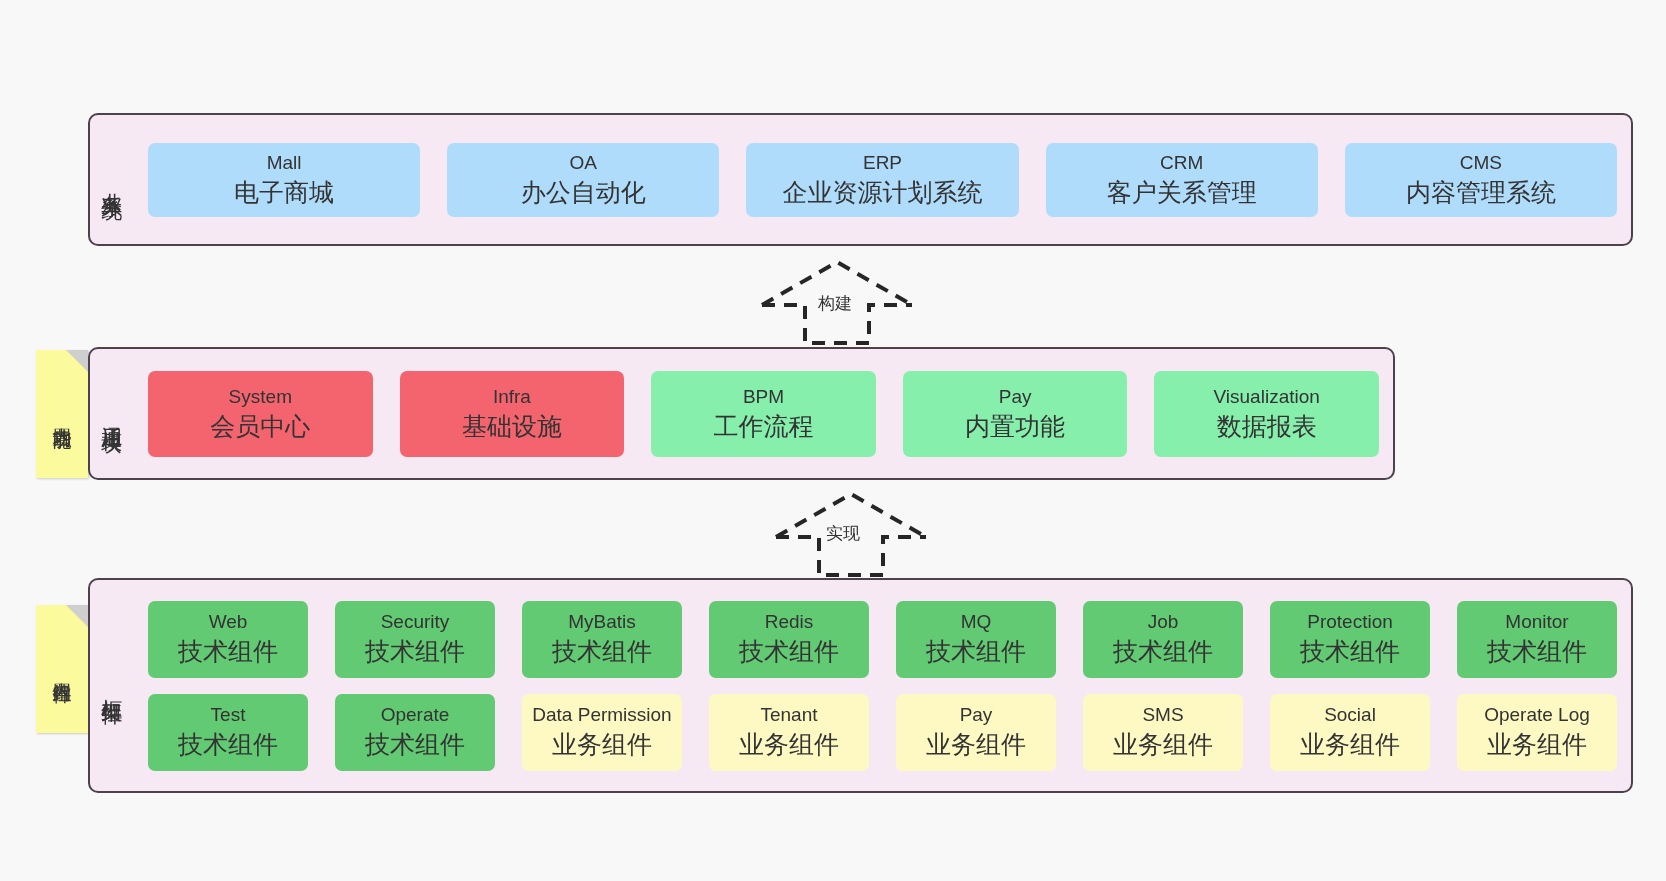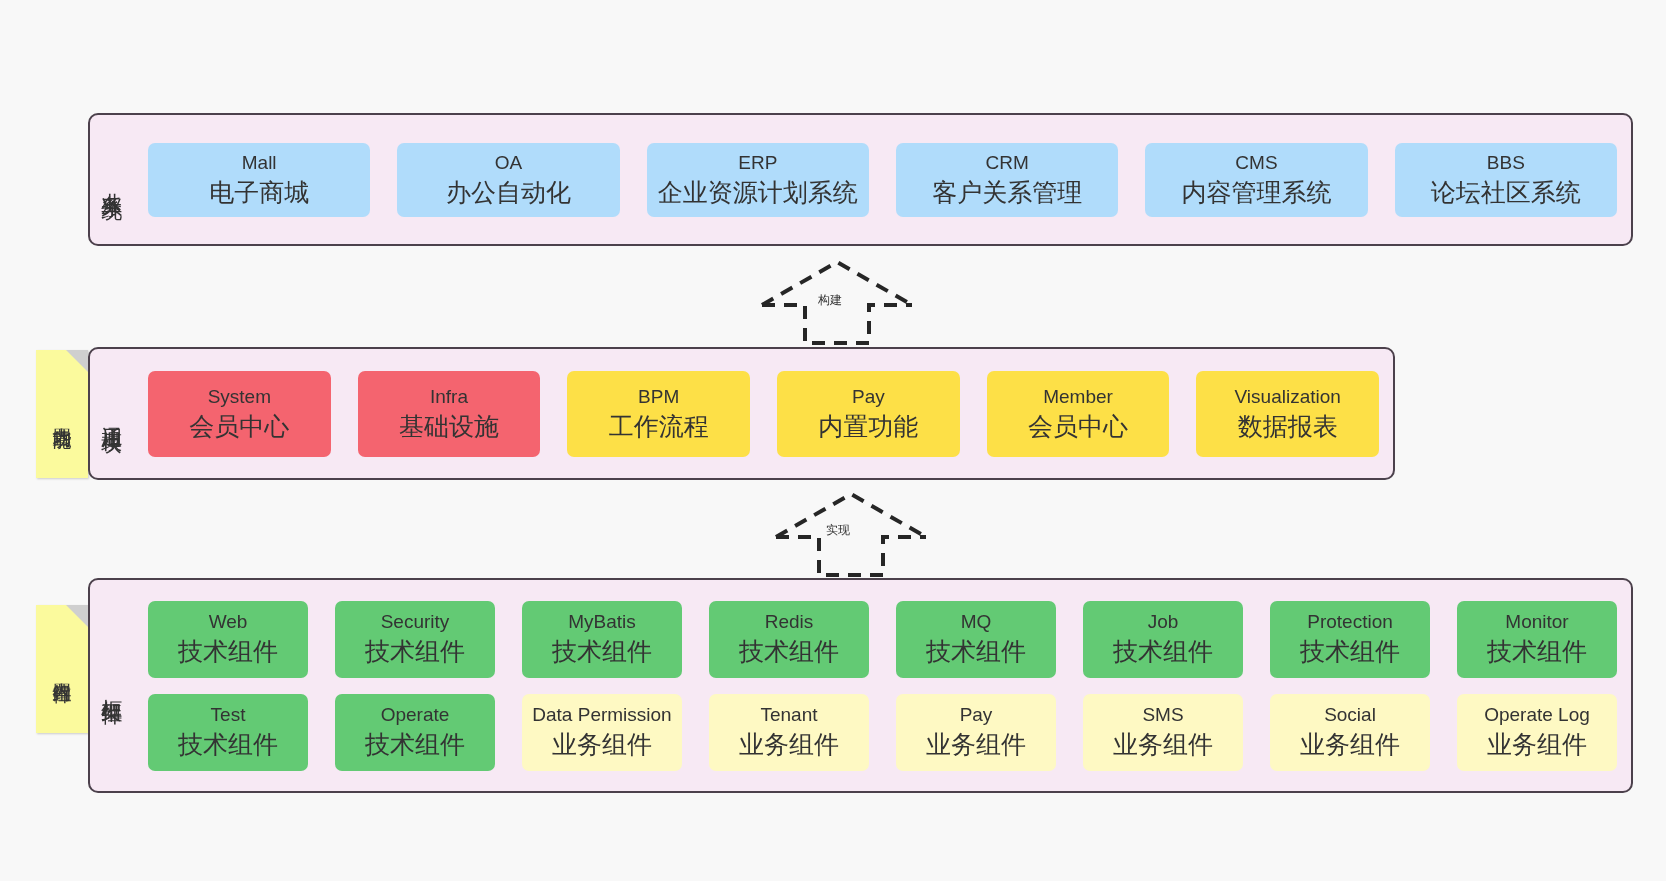--- a/index.html
+++ b/index.html
@@ -81,21 +81,21 @@
     line-height: 1.3;
     color: #333333;
     padding: 4px 6px;
     box-sizing: border-box;
     user-select: none;
   }
   .node .n-sub { font-size: 25px; }
 
   .blue   { background: #b0dcfb; }
   .red    { background: #f4646f; }
-  .pink   { background: #fde047; }
+  .pink   { background: #86efac; }
   .green  { background: #63ca74; }
   .lgreen { background: #fef9c3; }
 
   
   #layer-business { left: 88px;  top: 113px; width: 1545px; height: 133px; }
   #layer-common   { left: 88px;  top: 347px; width: 1307px; height: 133px; }
   #layer-frame    { left: 88px;  top: 578px; width: 1545px; height: 215px; }
 
   #layer-business .row  { height: 74px; }
   #layer-common   .row  { height: 86px; }
@@ -131,21 +131,21 @@
   #sticky-common { left: 36px; top: 350px; width: 52px; height: 128px; }
   #sticky-frame  { left: 36px; top: 605px; width: 52px; height: 128px; }
 
   
   .arrow-wrap {
     position: absolute;
     pointer-events: none;
   }
   .arrow-label {
     position: absolute;
-    font-size: 12px;
+    font-size: 17px;
     color: #333333;
     background: transparent;
     user-select: none;
     white-space: nowrap;
   }
   #arrow-build { left: 752px; top: 255px; width: 170px; height: 90px; }
   #arrow-impl  { left: 766px; top: 487px; width: 170px; height: 90px; }
   #label-build { left: 818px; top: 292px; }
   #label-impl  { left: 826px; top: 522px; }
 </style>
@@ -171,24 +171,20 @@
           <div class="n-sub">企业资源计划系统</div>
         </div>
         <div class="node blue">
           <div class="n-main">CRM</div>
           <div class="n-sub">客户关系管理</div>
         </div>
         <div class="node blue">
           <div class="n-main">CMS</div>
           <div class="n-sub">内容管理系统</div>
         </div>
-        <div class="node blue">
-          <div class="n-main">BBS</div>
-          <div class="n-sub">论坛社区系统</div>
-        </div>
       </div>
     </div>
   </div>
 
   <div class="arrow-wrap" id="arrow-build">
     <svg width="170" height="90" viewBox="0 0 170 90">
       <path d="M 10 50 L 85 7 L 160 50" fill="none" stroke="#262626" stroke-width="4" stroke-dasharray="13 9" stroke-linecap="butt"></path>
       <path d="M 10 50 L 53 50 L 53 88 L 117 88 L 117 50 L 160 50" fill="none" stroke="#262626" stroke-width="4" stroke-dasharray="13 9" stroke-linecap="butt"></path>
     </svg>
   </div>
@@ -213,24 +209,20 @@
         </div>
         <div class="node pink">
           <div class="n-main">BPM</div>
           <div class="n-sub">工作流程</div>
         </div>
         <div class="node pink">
           <div class="n-main">Pay</div>
           <div class="n-sub">内置功能</div>
         </div>
         <div class="node pink">
-          <div class="n-main">Member</div>
-          <div class="n-sub">会员中心</div>
-        </div>
-        <div class="node pink">
           <div class="n-main">Visualization</div>
           <div class="n-sub">数据报表</div>
         </div>
       </div>
     </div>
   </div>
 
   <div class="arrow-wrap" id="arrow-impl">
     <svg width="170" height="90" viewBox="0 0 170 90">
       <path d="M 10 50 L 85 7 L 160 50" fill="none" stroke="#262626" stroke-width="4" stroke-dasharray="13 9" stroke-linecap="butt"></path>

